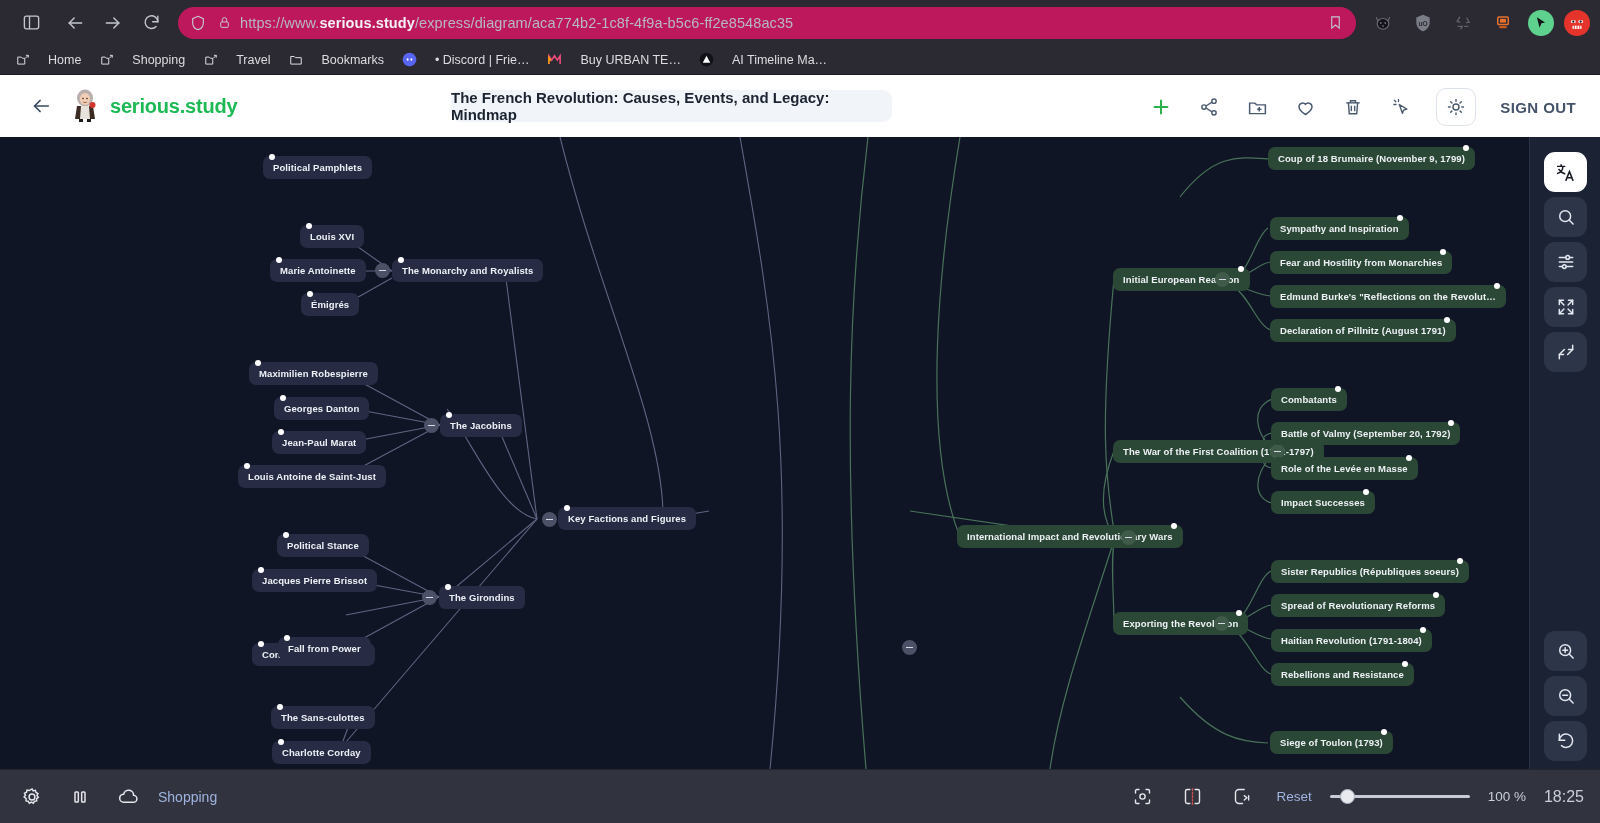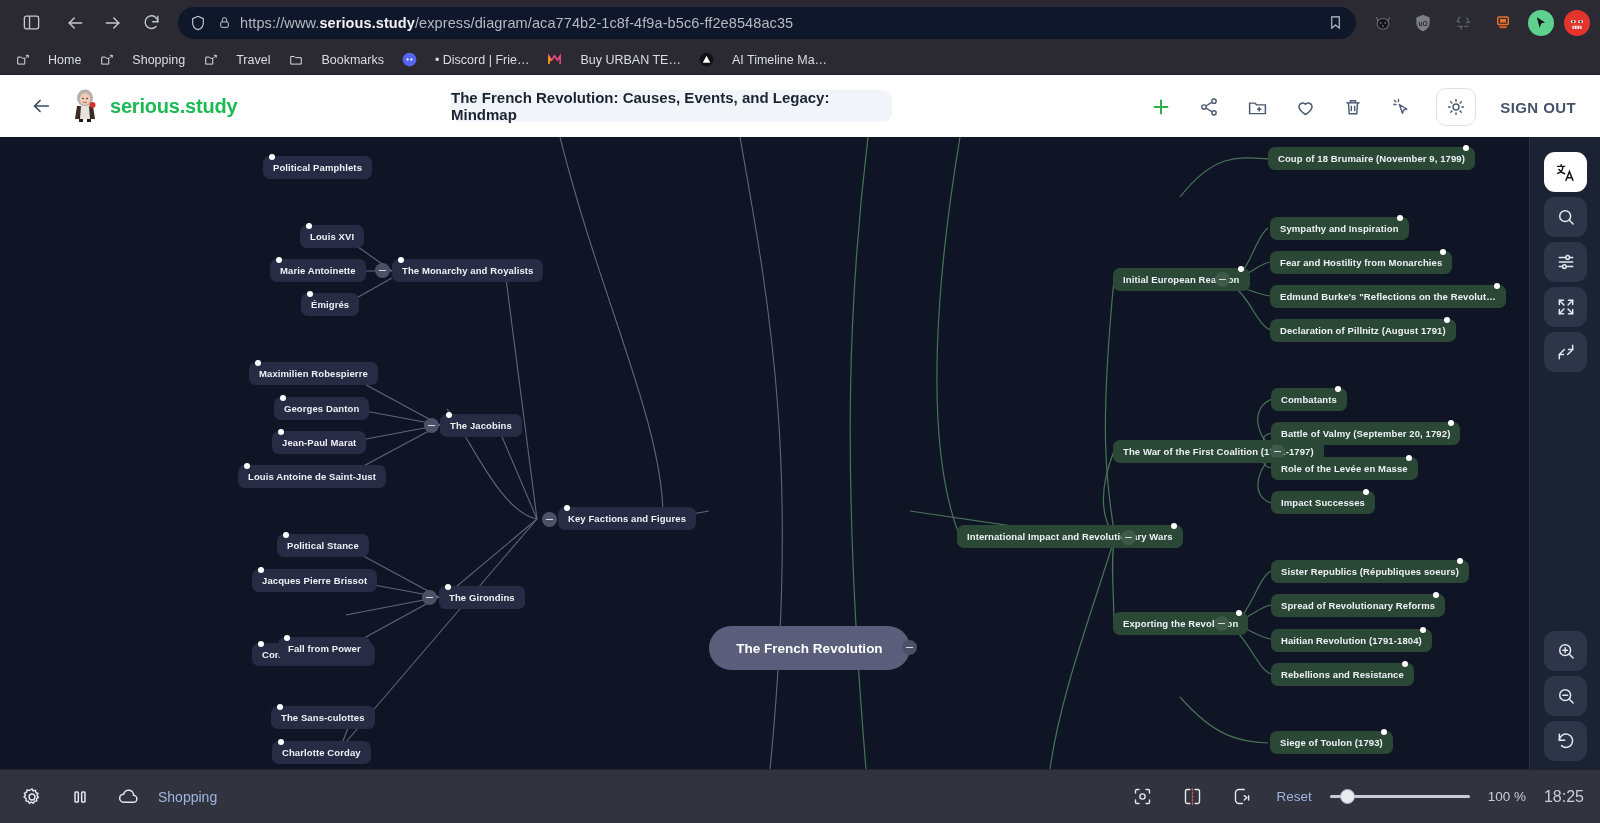--- a/index.html
+++ b/index.html
@@ -17,21 +17,21 @@
     background: #2b2a33; display: flex; align-items: center; padding: 0 10px;
   }
   .btn-icon {
     width: 30px; height: 30px; display: flex; align-items: center; justify-content: center;
     border-radius: 6px; color: #c5c7ce; flex: 0 0 auto;
   }
   .btn-icon svg { display: block; }
   .sidebar-toggle { margin-right: 14px; margin-left: 6px; }
   .nav-btns { display: flex; gap: 8px; margin-right: 12px; }
   .urlbar {
-    flex: 1 1 auto; height: 32px; background: #0f172a; border-radius: 16px;
+    flex: 1 1 auto; height: 32px; background: #be185d; border-radius: 16px;
     display: flex; align-items: center; padding: 0 10px; gap: 8px;
     max-width: 1260px;
   }
   .url-text {
     font-size: 14.5px; color: #b7b9c0; white-space: nowrap; overflow: hidden;
     text-overflow: ellipsis; flex: 1 1 auto; letter-spacing: .1px;
   }
   .url-text b { color: #f1f2f5; font-weight: 700; }
   .ext-icons { display: flex; align-items: center; gap: 10px; margin-left: 12px; }
   .ext-circle { width: 26px; height: 26px; border-radius: 50%; display: flex; align-items: center; justify-content: center; font-size: 14px; }
@@ -436,23 +436,20 @@
         <path d="M1232 486 C 1250 492, 1258 500, 1271 502"></path>
         <path d="M1232 490 C 1250 505, 1258 532, 1271 537"></path>
 
         <path d="M1180 560 C 1215 600, 1240 605, 1268 606"></path>
 
         <path d="M868 0 C 850 150, 840 320, 866 632"></path>
         <path d="M960 0 C 940 120, 920 300, 960 400"></path>
       </g>
     </svg>
 
-    <div class="root-node">
-      <span>The French Revolution</span>
-    </div>
     <div class="collapse" style="left:902px; top:503px;">
         <i></i>
       </div>
 
     <div class="node blue anch-l" style="left:558px; top:370px; height:23px;">
       <span class="bullet"></span>
       <span>Key Factions and Figures</span>
     </div>
     <div class="collapse" style="left:542px; top:375px;">
         <i></i>

